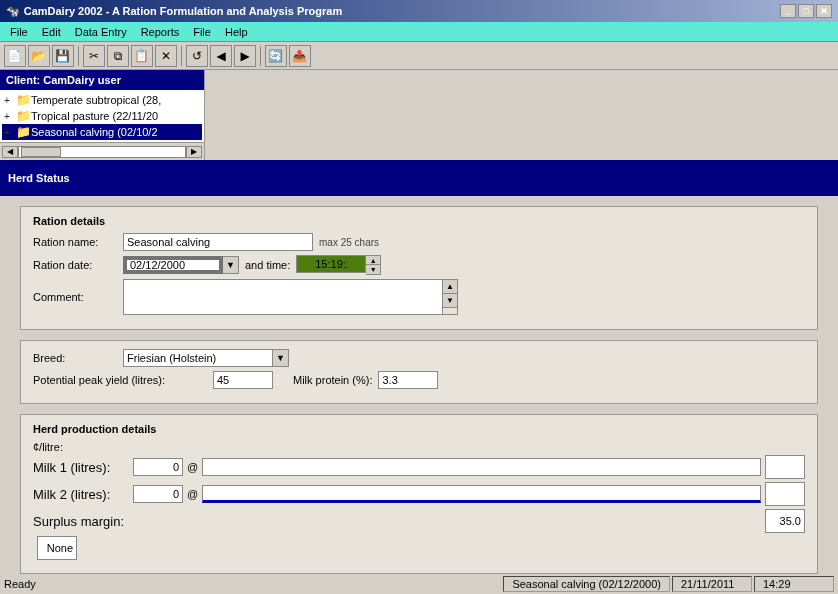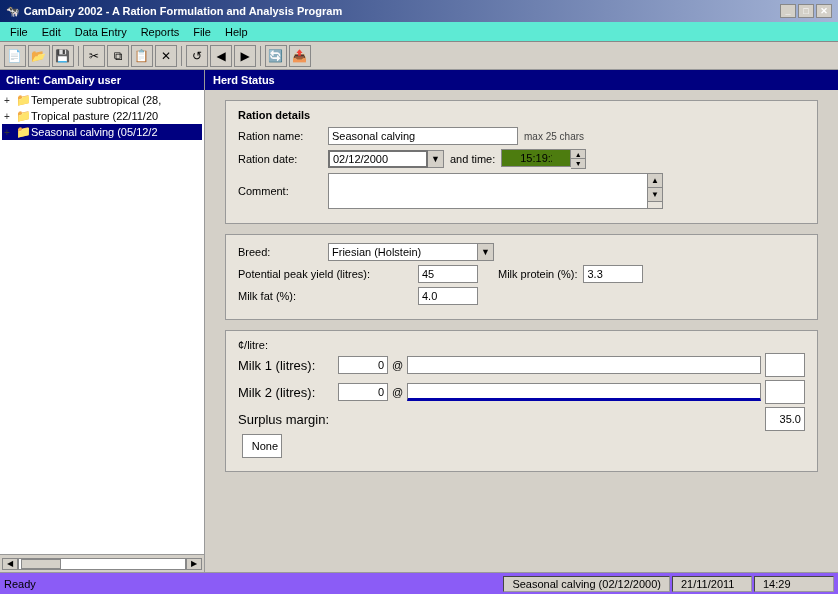--- a/index.html
+++ b/index.html
@@ -53,20 +53,21 @@
       width: 22px; height: 22px; background: #d4d0c8;
       border: 1px solid #888; display: flex; align-items: center;
       justify-content: center; cursor: pointer; font-size: 12px;
     }
     .toolbar-separator { width: 1px; height: 20px; background: #888; margin: 0 2px; }
 
     
     .main-area {
       display: flex;
       height: calc(594px - 22px - 20px - 28px - 22px); 
+      flex-direction: column;
     }
 
     
     .left-panel {
       width: 205px;
       background: #d4d0c8;
       border-right: 1px solid #999;
       display: flex;
       flex-direction: column;
     }
@@ -134,21 +135,21 @@
       background: #d4d0c8;
       display: flex;
       flex-direction: column;
     }
     .panel-title {
       background: #000080;
       color: white;
       padding: 2px 8px;
       font-size: 11px;
       font-weight: bold;
-      height: 20px;
+      height: 36px;
       display: flex;
       align-items: center;
     }
     .panel-content {
       flex: 1;
       padding: 10px 20px;
       overflow-y: auto;
     }
 
     
@@ -183,21 +184,21 @@
     }
     .form-input-wide { width: 190px; }
     .form-input-small { width: 60px; }
     .hint-text { font-size: 10px; color: #444; margin-left: 6px; }
 
     
     .dropdown {
       display: flex; align-items: center;
     }
     .dropdown-input {
-      border: 2px solid #737373;
+      border: 4px solid #737373;
       background: white;
       font-size: 11px;
       padding: 1px 3px;
       height: 18px;
       width: 100px;
     }
     .dropdown-btn {
       width: 16px; height: 18px; background: #d4d0c8;
       border: 1px solid #888; border-left: none;
       display: flex; align-items: center; justify-content: center;
@@ -341,21 +342,21 @@
         <span>Temperate subtropical (28,</span>
       </div>
       <div class="tree-item">
         <span class="expand-icon">+</span>
         <span class="folder-icon">📁</span>
         <span>Tropical pasture (22/11/20</span>
       </div>
       <div class="tree-item selected">
         <span class="expand-icon">+</span>
         <span class="folder-icon">📁</span>
-        <span>Seasonal calving (05/12/2</span>
+        <span>Seasonal calving (02/10/2</span>
       </div>
     </div>
     <div class="scrollbar-area">
       <div class="scroll-arrow">◀</div>
       <div class="h-scrollbar">
         <div class="h-scrollbar-thumb"></div>
       </div>
       <div class="scroll-arrow">▶</div>
     </div>
   </div>
@@ -411,27 +412,24 @@
           </div>
         </div>
 
         <div class="form-row">
           <span class="form-label" style="min-width:180px;">Potential peak yield (litres):</span>
           <input class="form-input form-input-small" type="text" value="45" style="">
           <span style="margin-left:20px;">Milk protein (%):</span>
           <input class="form-input form-input-small" style="margin-left: 6px;" type="text" value="3.3">
         </div>
 
-        <div class="form-row">
-          <span class="form-label" style="min-width:180px;">Milk fat (%):</span>
-          <input class="form-input form-input-small" type="text" value="4.0" style="">
-        </div>
       </div>
 
       <div class="section-box">
+        <div class="section-title">Herd production details</div>
 
         <div style="display:flex; justify-content:flex-start; font-size:11px; margin-bottom:2px;">
           <span>¢/litre:</span>
         </div>
 
         <div class="herd-row">
           <span class="herd-label">Milk 1 (litres):</span>
           <input class="herd-input" type="text" value="0" style="">
           <span class="at-sign">@</span>
           <input class="herd-bar-input" type="text" style="">

